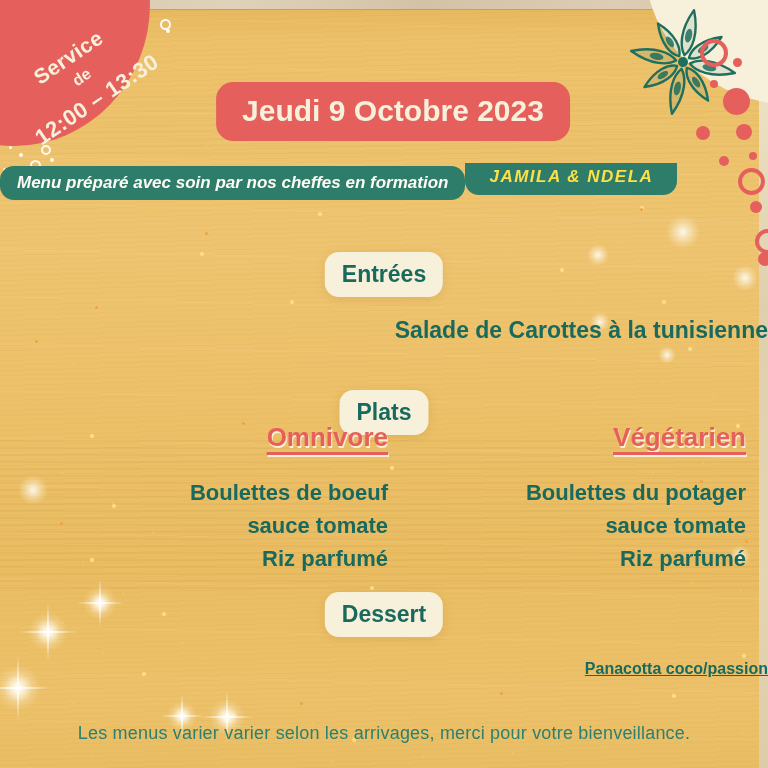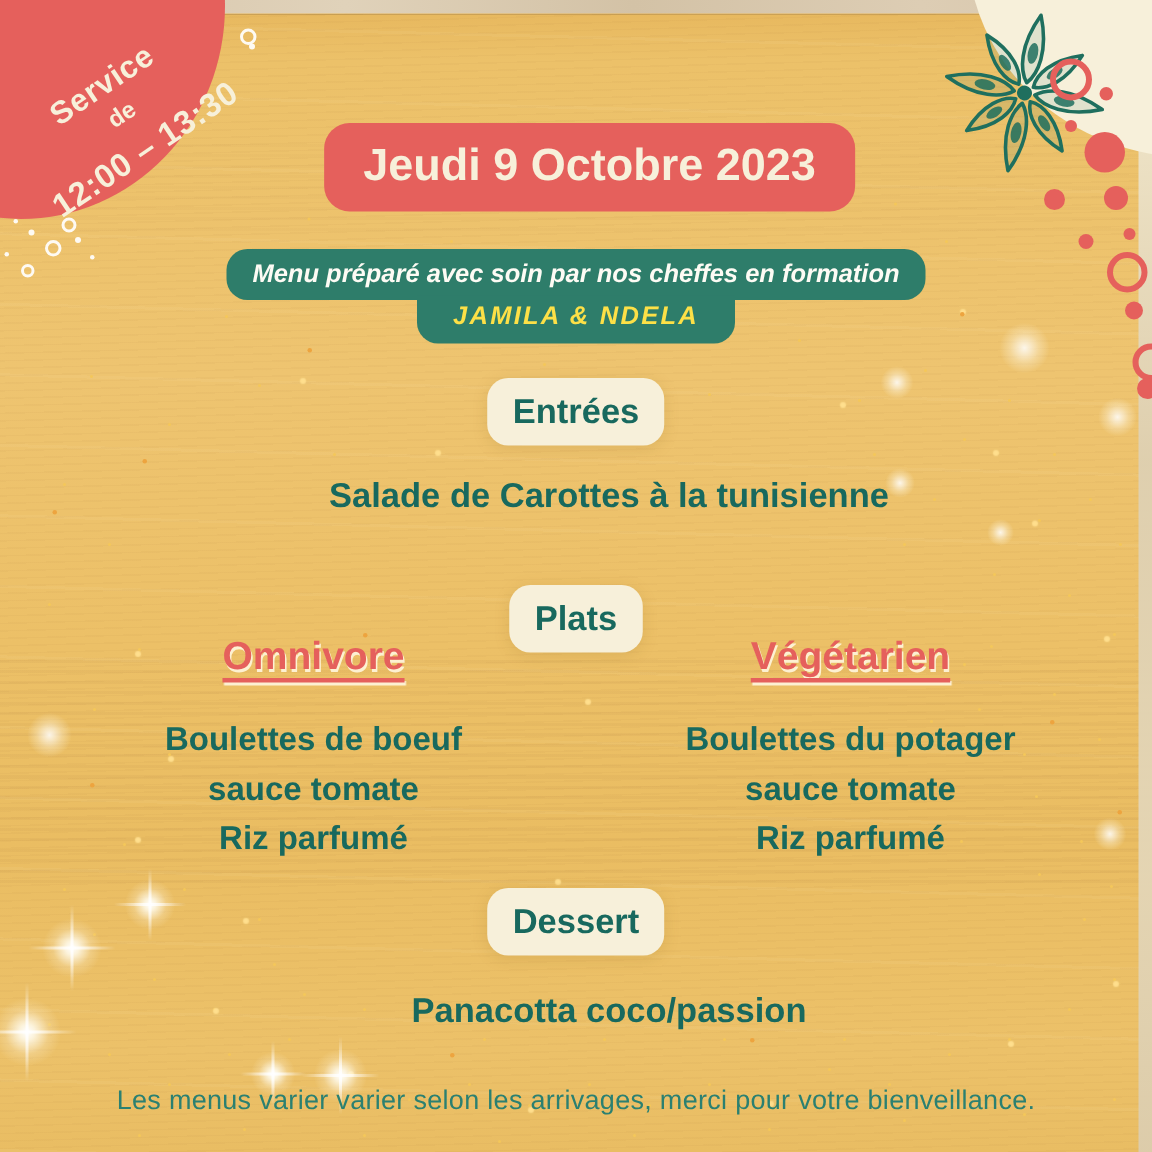--- a/index.html
+++ b/index.html
@@ -31,40 +31,40 @@
     color:var(--cream,#f6efda);font-weight:700;text-align:center;}
   .badge-l1{font-size:21px;letter-spacing:.5px;}
   .badge-l2{font-size:16px;margin-top:3px;}
   .badge-l3{font-size:22px;margin-top:5px;letter-spacing:.5px;white-space:nowrap;}
   
   .date-banner{position:absolute;left:calc(50% + 9px);top:82px;transform:translateX(-50%);
     background:var(--coral,#e5605c);color:var(--cream,#f6efda);
     font-size:30px;font-weight:700;letter-spacing:0;white-space:nowrap;
     padding:12px 26px 13px;border-radius:17px;}
   
-  .subtitle{position:absolute;top:166px;left:0;right:0;display:flex;flex-direction:column;align-items:center;}
+  .subtitle{position:absolute;top:166px;left:0;right:0;display:flex;align-items:flex-start;}
   .sub1{background:var(--teal-banner,#2e7d6a);color:#fdfbf4;font-style:italic;font-weight:700;
     font-size:17px;padding:7px 17px;border-radius:14px;white-space:nowrap;}
   .sub2{background:var(--teal-banner,#2e7d6a);color:#fde047;font-style:italic;font-weight:700;
     font-size:17px;letter-spacing:1.5px;padding:4px 24px 8px;border-radius:0 0 14px 14px;margin-top:-3px;white-space:nowrap;}
   
   .chip{position:absolute;left:50%;transform:translateX(-50%);
     background:var(--cream,#f7f0da);color:var(--teal-dark,#18695e);
     font-size:23px;font-weight:700;padding:9px 17px;border-radius:14px;white-space:nowrap;
     box-shadow:0 2px 10px rgba(150,110,40,.18);}
   .chip-entrees{top:252px;text-align:center;}
   .chip-plats{top:390px;}
   .chip-dessert{top:592px;}
-  .dish-line{position:absolute;left:0;right:0;text-align:center;
+  .dish-line{position:absolute;left:0;right:0;text-align:right;
     color:var(--teal-dark,#18695e);font-weight:700;padding-left:44px;}
   .salade{top:317px;font-size:23px;}
-  .panacotta{top:660px;font-size:23px;}
+  .panacotta{top:660px;font-size:16px;text-decoration:underline;}
   
   .columns{position:absolute;top:422px;left:30px;right:22px;display:flex;}
-  .col{flex:1;text-align:center;}
+  .col{flex:1;text-align:right;}
   .col-heading{display:inline-block;color:var(--coral,#e5605c);font-size:26px;font-weight:700;
     text-decoration:underline;text-decoration-thickness:3px;text-underline-offset:6px;
     text-shadow:1px 2px 0 rgba(255,246,222,.9);}
   .col-items{margin-top:23px;color:var(--teal-dark,#18695e);font-weight:700;
     font-size:22px;line-height:33px;}
   
   .footer-note{position:absolute;top:723px;left:0;right:0;text-align:center;
     color:var(--footer-teal,#2b8071);font-size:18px;font-weight:400;letter-spacing:.2px;}
   
   .berry{position:absolute;border-radius:50%;background:var(--coral,#e0514f);}

